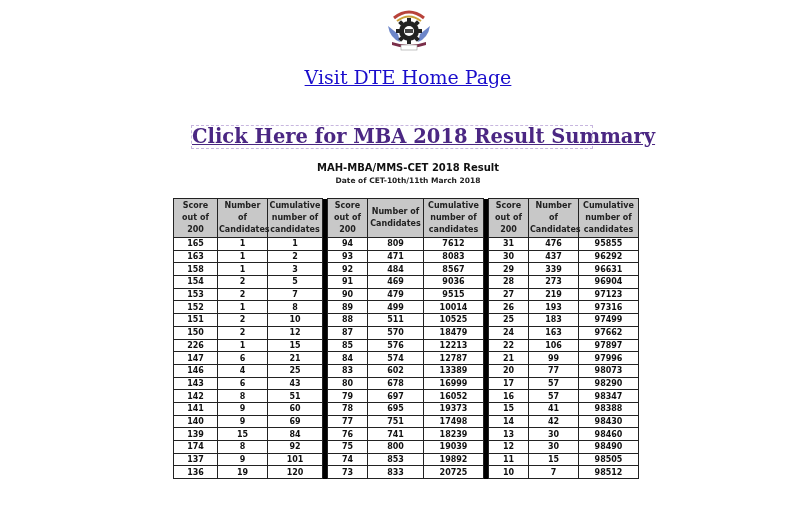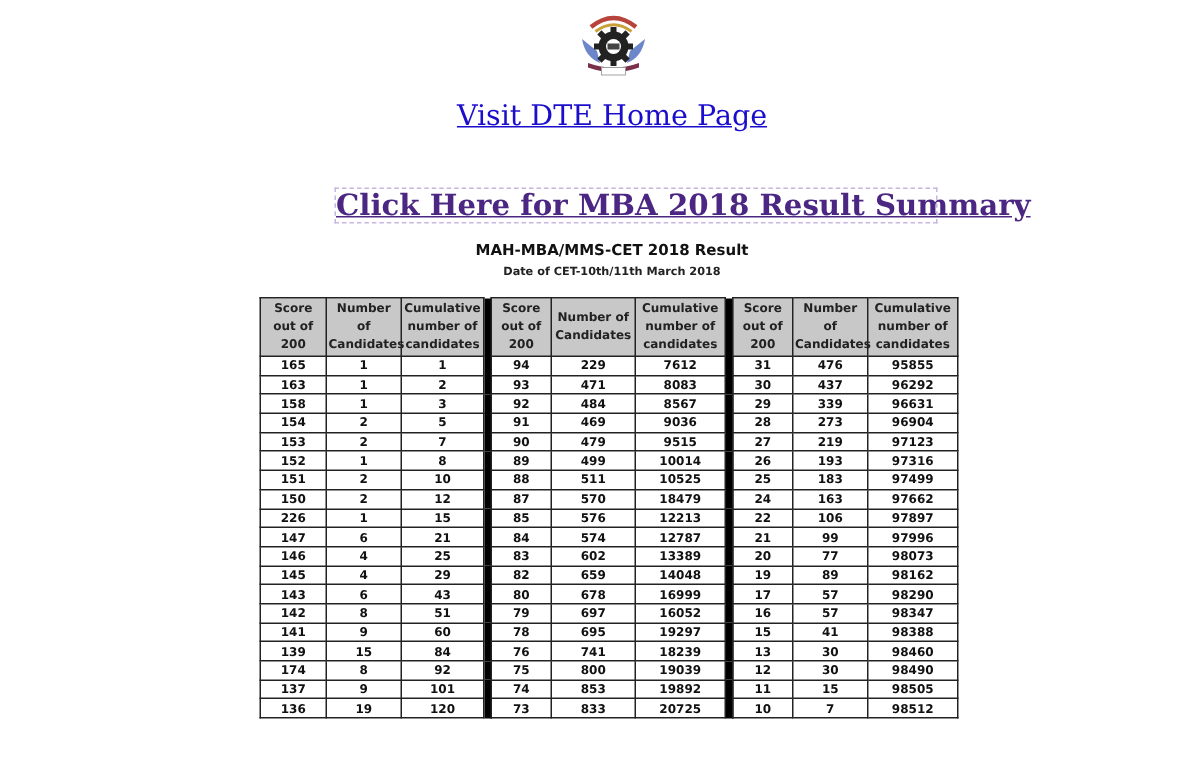--- a/index.html
+++ b/index.html
@@ -1,19 +1,19 @@
 <!DOCTYPE html>
 <html><head>
 <meta charset="utf-8">
 <style>
   html, body { margin:0; padding:0; background:#ffffff; }
   body { width:800px; height:517px; overflow:hidden; position:relative; font-family:"DejaVu Serif", serif; }
   .logo { position:absolute; left:384px; top:4px; width:50px; height:48px; }
   .home-link { position:absolute; left:0; width:816px; top:66px; text-align:center; font-family:"DejaVu Serif", serif; font-size:19px; color:#1a0dcc; text-decoration:underline; cursor:pointer; }
-  .summary-link { position:absolute; left:224px; top:126px; width:400px; height:22px; text-align:center; font-family:"DejaVu Serif", serif; font-weight:bold; font-size:19.5px; color:#4b2783; text-decoration:underline; outline:1px dashed #c7b6df; cursor:pointer; white-space:nowrap; line-height:22px; }
+  .summary-link { position:absolute; left:192px; top:126px; width:400px; height:22px; text-align:center; font-family:"DejaVu Serif", serif; font-weight:bold; font-size:19.5px; color:#4b2783; text-decoration:underline; outline:1px dashed #c7b6df; cursor:pointer; white-space:nowrap; line-height:22px; }
   .res-title { position:absolute; left:0; width:816px; top:162px; text-align:center; font-family:"DejaVu Sans", sans-serif; font-weight:bold; font-size:10px; color:#111; }
   .res-date { position:absolute; left:0; width:816px; top:176px; text-align:center; font-family:"DejaVu Sans", sans-serif; font-weight:bold; font-size:7.5px; color:#222; }
   .tbl-wrap { position:absolute; left:173px; top:198px; width:428px; }
   table { border-collapse:collapse; width:100%; table-layout:fixed; font-family:"DejaVu Sans", sans-serif; font-weight:bold; font-size:8px; color:#111; }
   th { background:#c8c8c8; border:1px solid #222; font-weight:bold; font-size:8px; line-height:12px; height:38px; padding:0 1px; text-align:center; vertical-align:middle; color:#222; }
   td { border:1px solid #222; height:11.7px; line-height:11px; padding:0; text-align:center; }
   .sep { background:#000; border:none; padding:0; }
   col.c1 { width:44px; } col.c2 { width:50px; } col.c3 { width:55px; }
   col.sep-col { width:5px; }
   col.d1 { width:40px; } col.d2 { width:56px; } col.d3 { width:60px; }
@@ -83,21 +83,21 @@
         <th>Cumulative number of candidates</th>
       </tr>
     </thead>
     <tbody id="tbody">
         <tr>
           <td>165</td>
           <td>1</td>
           <td>1</td>
           <td class="sep"></td>
           <td>94</td>
-          <td>229</td>
+          <td>809</td>
           <td>7612</td>
           <td class="sep"></td>
           <td>31</td>
           <td>476</td>
           <td>95855</td>
         </tr>
         <tr>
           <td>163</td>
           <td>1</td>
           <td>2</td>
@@ -221,33 +221,20 @@
           <td class="sep"></td>
           <td>83</td>
           <td>602</td>
           <td>13389</td>
           <td class="sep"></td>
           <td>20</td>
           <td>77</td>
           <td>98073</td>
         </tr>
         <tr>
-          <td>145</td>
-          <td>4</td>
-          <td>29</td>
-          <td class="sep"></td>
-          <td>82</td>
-          <td>659</td>
-          <td>14048</td>
-          <td class="sep"></td>
-          <td>19</td>
-          <td>89</td>
-          <td>98162</td>
-        </tr>
-        <tr>
           <td>143</td>
           <td>6</td>
           <td>43</td>
           <td class="sep"></td>
           <td>80</td>
           <td>678</td>
           <td>16999</td>
           <td class="sep"></td>
           <td>17</td>
           <td>57</td>
@@ -266,27 +253,40 @@
           <td>57</td>
           <td>98347</td>
         </tr>
         <tr>
           <td>141</td>
           <td>9</td>
           <td>60</td>
           <td class="sep"></td>
           <td>78</td>
           <td>695</td>
-          <td>19297</td>
+          <td>19373</td>
           <td class="sep"></td>
           <td>15</td>
           <td>41</td>
           <td>98388</td>
         </tr>
         <tr>
+          <td>140</td>
+          <td>9</td>
+          <td>69</td>
+          <td class="sep"></td>
+          <td>77</td>
+          <td>751</td>
+          <td>17498</td>
+          <td class="sep"></td>
+          <td>14</td>
+          <td>42</td>
+          <td>98430</td>
+        </tr>
+        <tr>
           <td>139</td>
           <td>15</td>
           <td>84</td>
           <td class="sep"></td>
           <td>76</td>
           <td>741</td>
           <td>18239</td>
           <td class="sep"></td>
           <td>13</td>
           <td>30</td>

